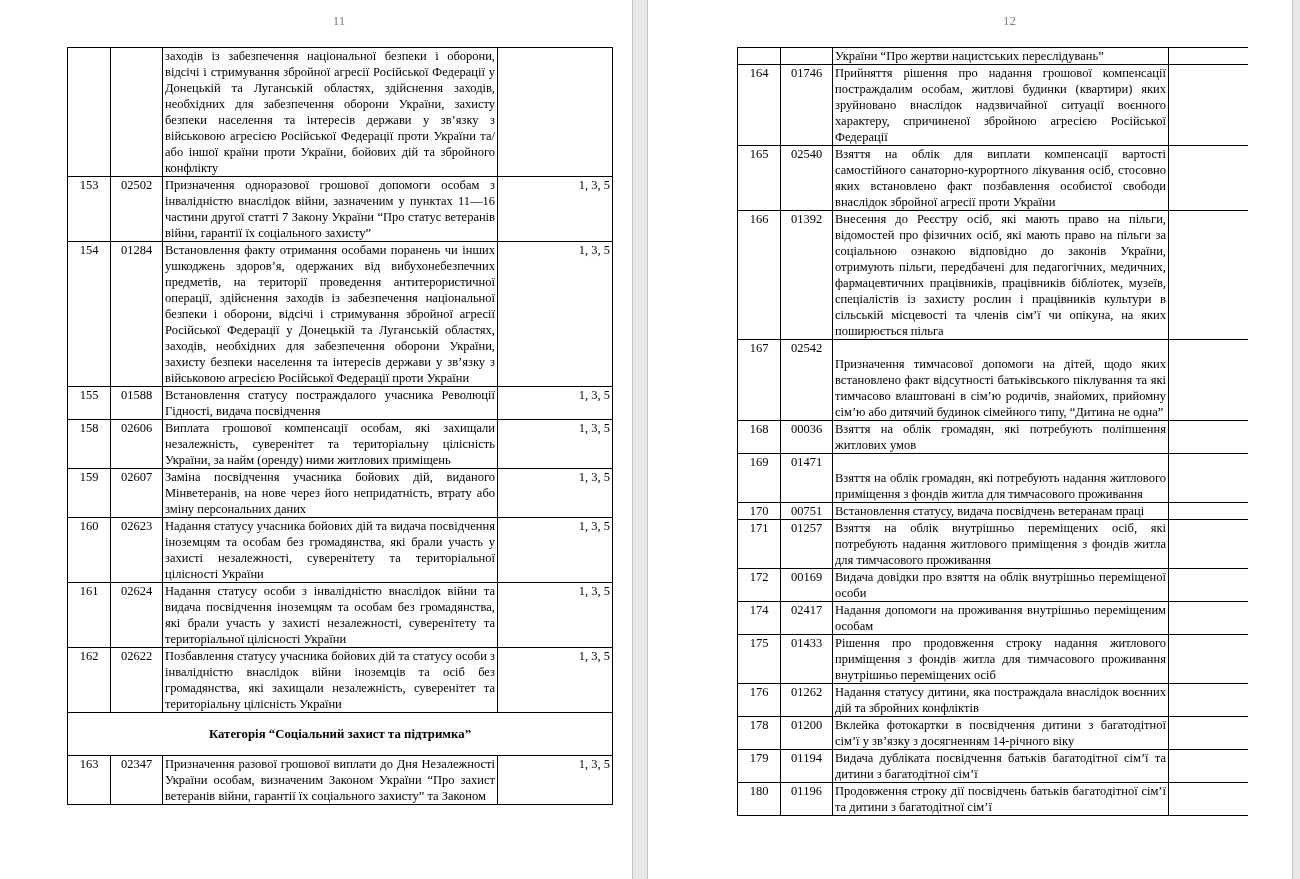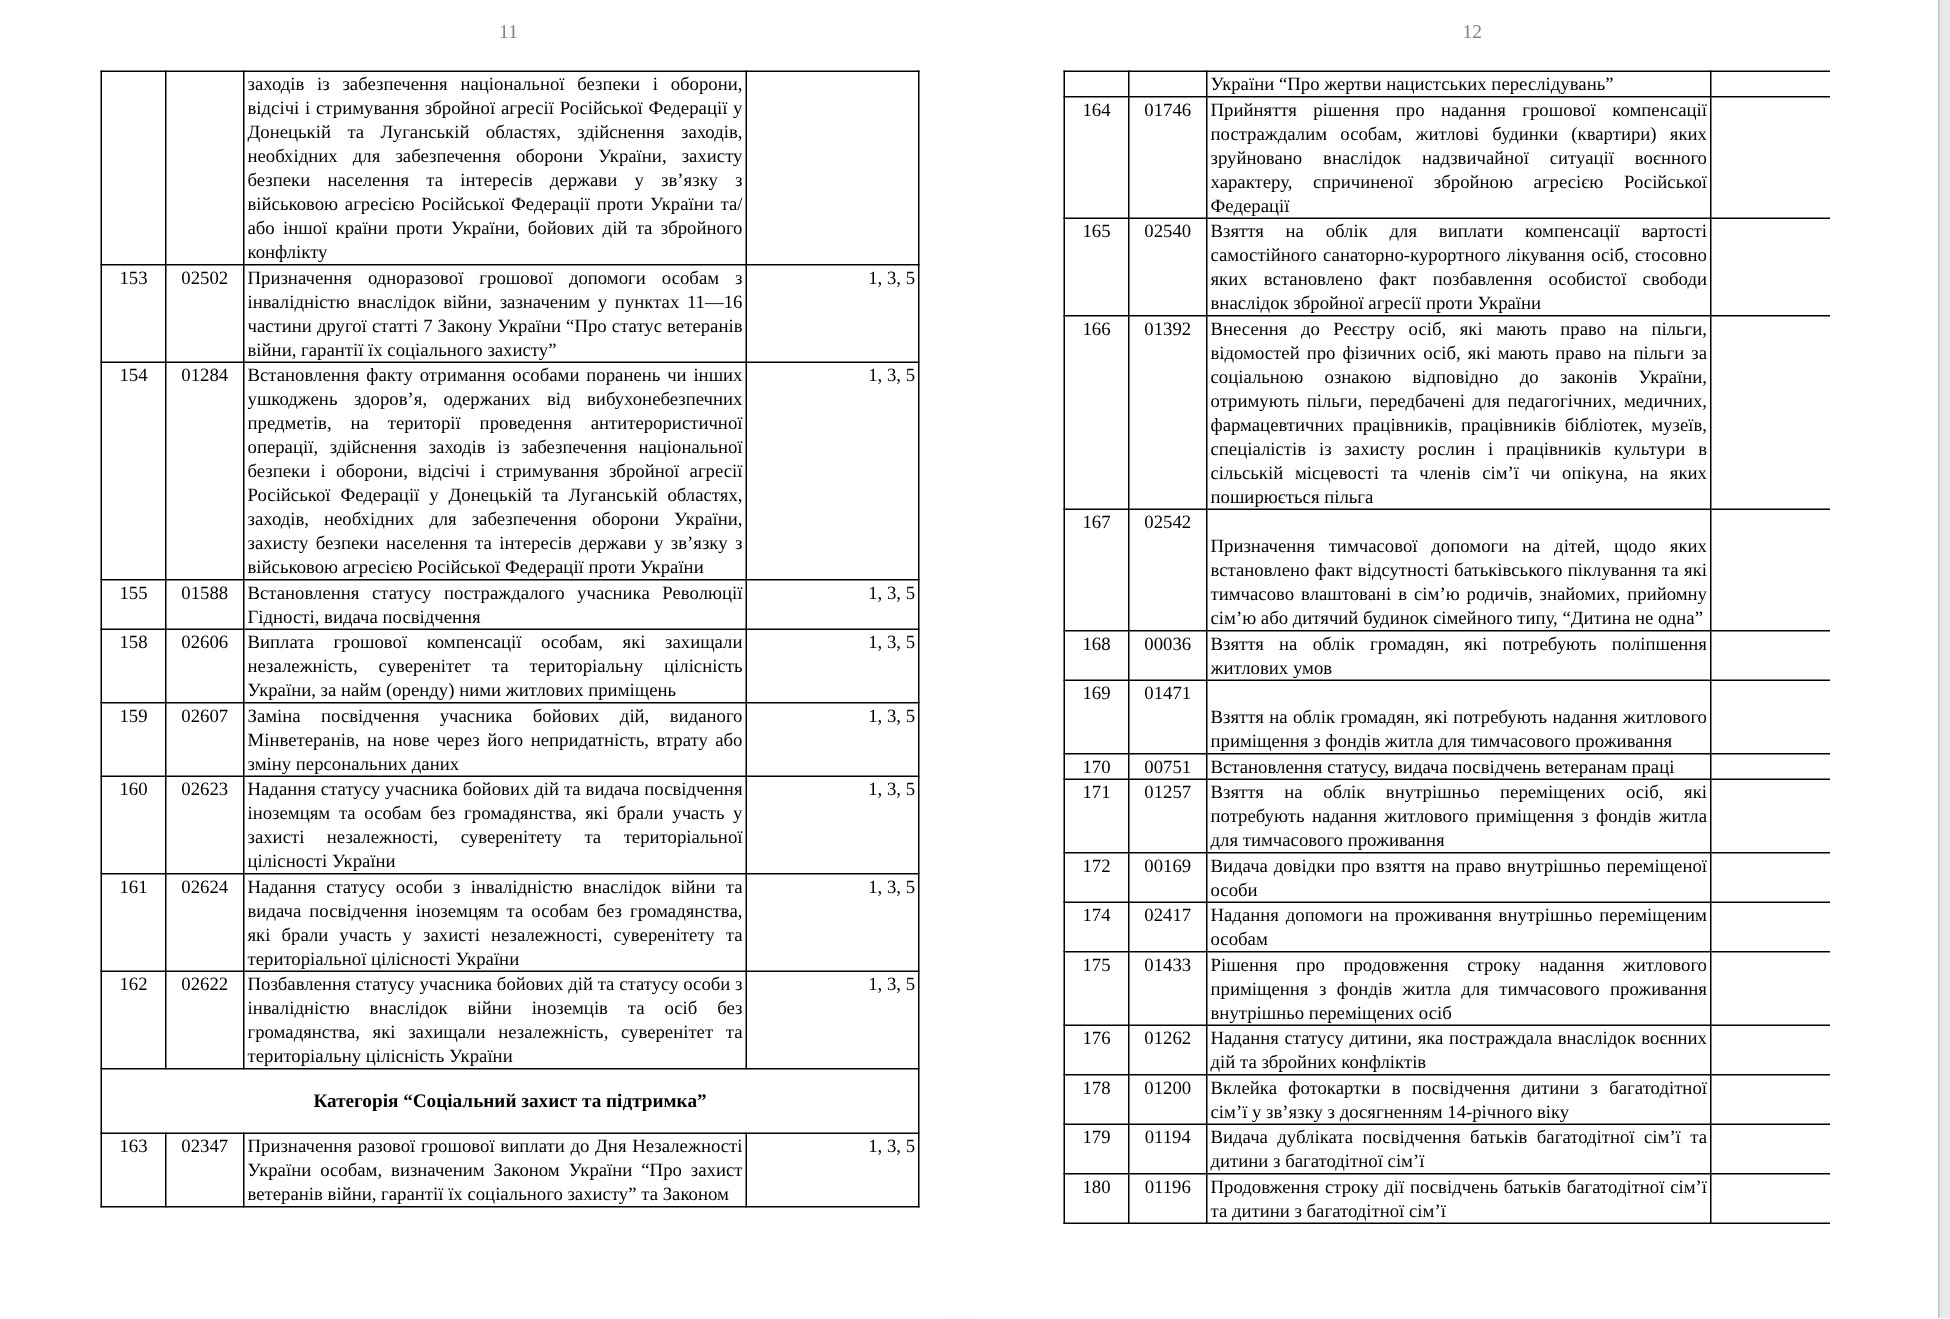--- a/index.html
+++ b/index.html
@@ -4,21 +4,21 @@
 <style>
   html,body{margin:0;padding:0;background:#ffffff;}
   .canvas{
     position:relative;width:1300px;height:879px;overflow:hidden;
     background:#ffffff;
     font-family:"Liberation Serif","DejaVu Serif",serif;
     color:#000;
   }
   .page{position:absolute;top:0;height:879px;background:#ffffff;overflow:hidden;}
   #page-11{left:0;width:632px;}
-  #page-12{left:620px;width:600px;}
+  #page-12{left:648px;width:600px;}
   .page-gap{
     position:absolute;left:632px;top:0;width:16px;height:879px;
     background:#e8e8e8;border-left:1px solid #c4c4c4;border-right:1px solid #c4c4c4;
     box-sizing:border-box;
   }
   .side-strip{
     position:absolute;left:1292px;top:0;width:8px;height:879px;
     background:#e8e8e8;border-left:1px solid #c4c4c4;box-sizing:border-box;
   }
   .page-number{
@@ -193,21 +193,21 @@
           </tr>
           <tr>
             <td class="num">171</td>
             <td class="code">01257</td>
             <td class="desc">Взяття на облік внутрішньо переміщених осіб, які потребують надання житлового приміщення з фондів житла для тимчасового проживання</td>
             <td class="val">1, 3, 5</td>
           </tr>
           <tr>
             <td class="num">172</td>
             <td class="code">00169</td>
-            <td class="desc">Видача довідки про взяття на право внутрішньо переміщеної особи</td>
+            <td class="desc">Видача довідки про взяття на облік внутрішньо переміщеної особи</td>
             <td class="val">1, 3, 5</td>
           </tr>
           <tr>
             <td class="num">174</td>
             <td class="code">02417</td>
             <td class="desc">Надання допомоги на проживання внутрішньо переміщеним особам</td>
             <td class="val">1, 3, 5</td>
           </tr>
           <tr>
             <td class="num">175</td>

